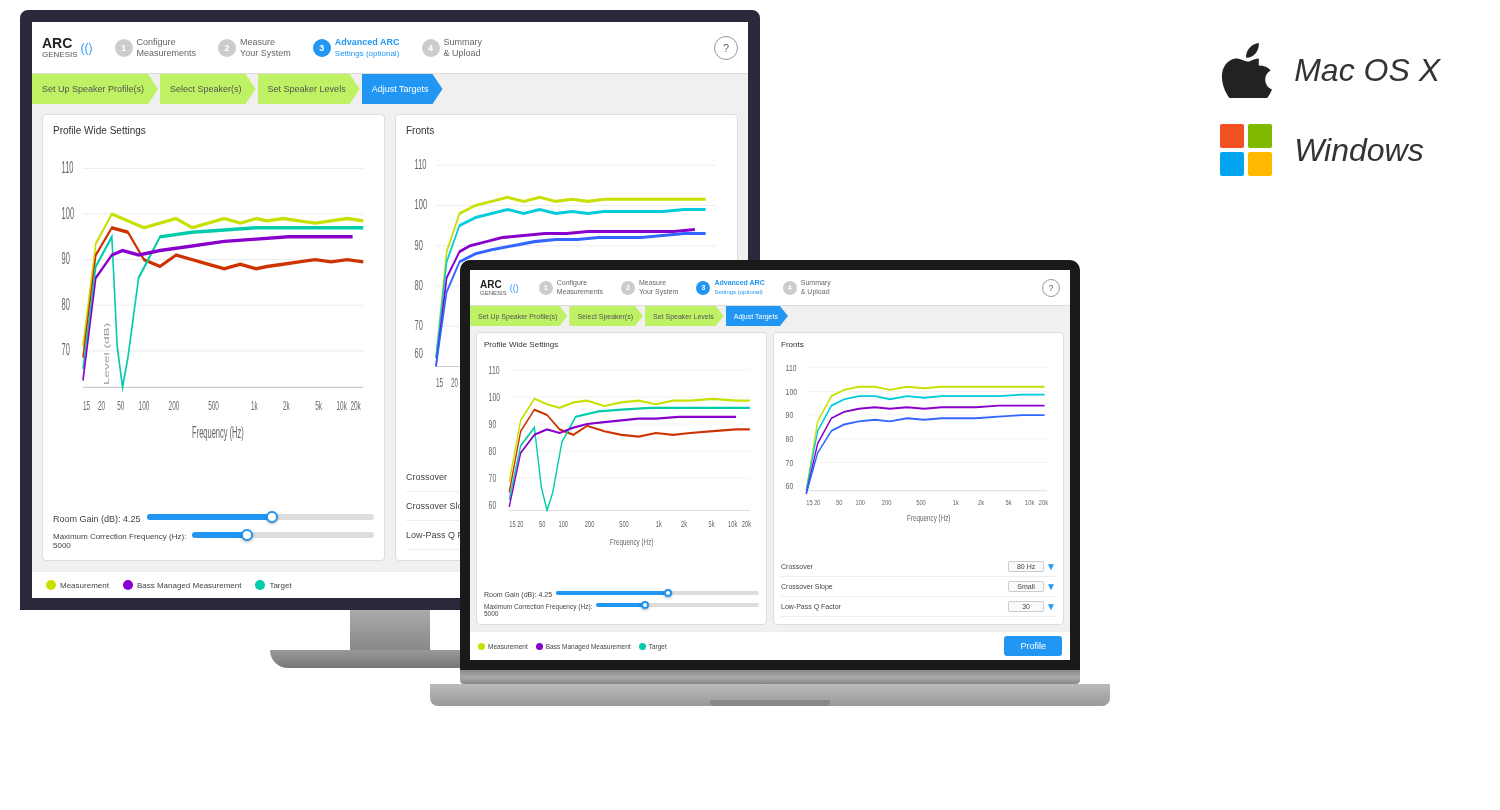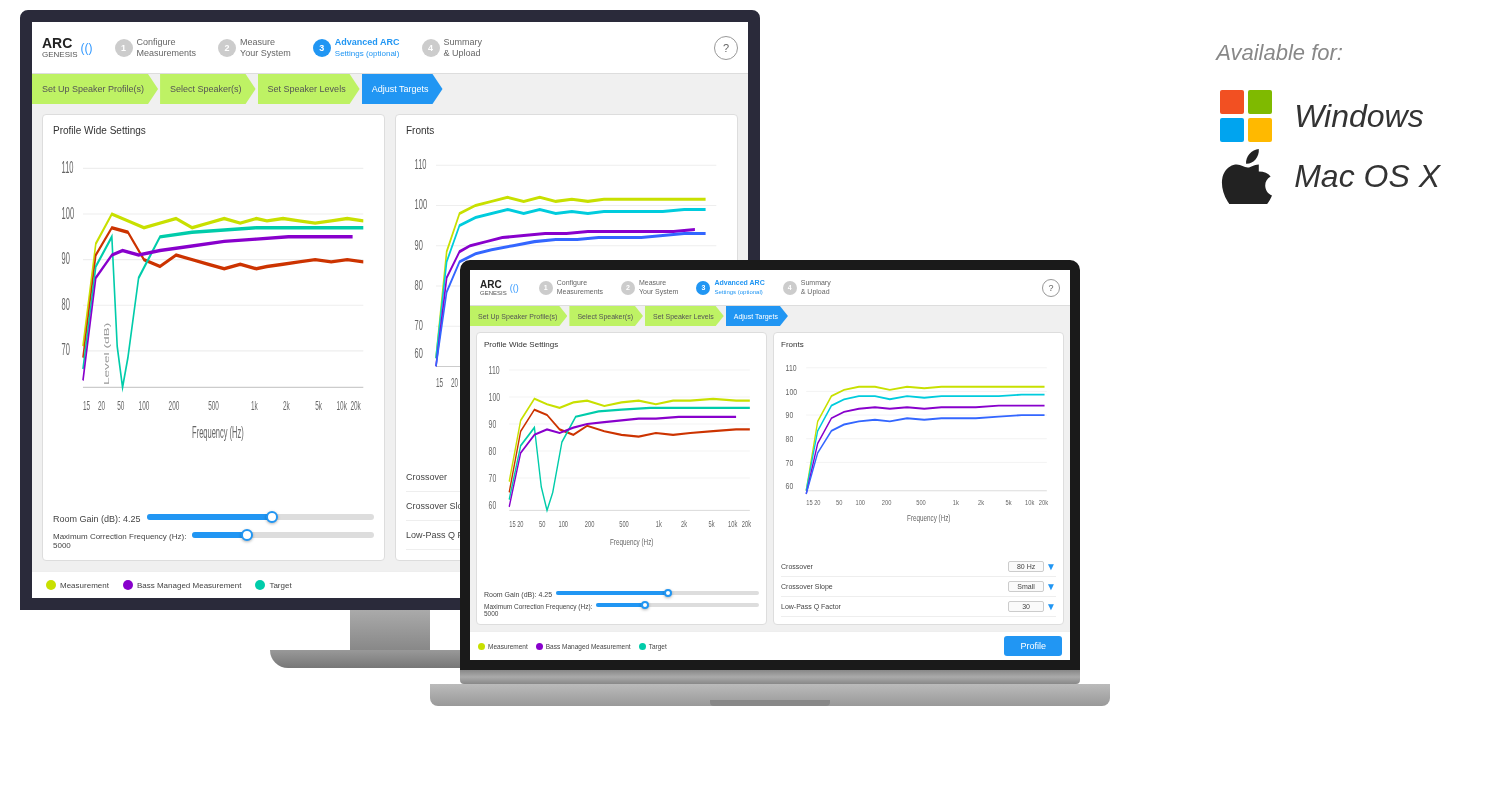--- a/index.html
+++ b/index.html
@@ -424,42 +424,41 @@
       cursor: pointer;
       margin: 6px 8px;
       align-self: flex-end;
     }
   </style>
 </head>
 <body>
 
 <div class="available-section">
   <div>
-    <div class="available-title">Available for:</div>
+
+    <div class="platform-item">
+      <div class="platform-icon">
+        <svg width="55" height="55" viewBox="0 0 55 55">
+          <path d="M36.5 10.5c2.2-2.8 3.7-6.5 3.3-10.5-3.2.1-7.1 2.1-9.4 4.9-2.1 2.4-3.8 6.2-3.3 9.9 3.5.3 7.2-1.8 9.4-4.3z" fill="#222"></path>
+          <path d="M39.8 15.5c-5.2 0-7.4 3.1-11 3.1-3.7 0-6.6-3-11.1-3-4.4 0-9.1 2.7-12.1 7.3-4.3 6.7-3.6 19.3 3.2 29.9 2.6 4 6 8.5 10.5 8.5 4 0 5.3-2.6 9.9-2.6 4.6 0 5.8 2.6 9.9 2.6 4.6 0 8.2-4.9 10.8-8.9 1.5-2.3 2-3.4 3.1-6-8.1-3.1-9.4-14.6-1.4-18.9-2.6-3.2-6.3-4.9-11.8-4.9z" fill="#222"></path>
+        </svg>
+      </div>
+      <div class="platform-label">Mac OS X</div>
+    </div>
 
     <div class="platform-item" style="margin-top:20px;">
       <div class="platform-icon">
         <div class="windows-grid">
           <div class="win-red"></div>
           <div class="win-green"></div>
           <div class="win-blue"></div>
           <div class="win-yellow"></div>
         </div>
       </div>
       <div class="platform-label">Windows</div>
-    </div>
-
-    <div class="platform-item">
-      <div class="platform-icon">
-        <svg width="55" height="55" viewBox="0 0 55 55">
-          <path d="M36.5 10.5c2.2-2.8 3.7-6.5 3.3-10.5-3.2.1-7.1 2.1-9.4 4.9-2.1 2.4-3.8 6.2-3.3 9.9 3.5.3 7.2-1.8 9.4-4.3z" fill="#222"></path>
-          <path d="M39.8 15.5c-5.2 0-7.4 3.1-11 3.1-3.7 0-6.6-3-11.1-3-4.4 0-9.1 2.7-12.1 7.3-4.3 6.7-3.6 19.3 3.2 29.9 2.6 4 6 8.5 10.5 8.5 4 0 5.3-2.6 9.9-2.6 4.6 0 5.8 2.6 9.9 2.6 4.6 0 8.2-4.9 10.8-8.9 1.5-2.3 2-3.4 3.1-6-8.1-3.1-9.4-14.6-1.4-18.9-2.6-3.2-6.3-4.9-11.8-4.9z" fill="#222"></path>
-        </svg>
-      </div>
-      <div class="platform-label">Mac OS X</div>
     </div>
   </div>
 </div>
 
 <div class="monitor-wrapper">
   <div class="monitor-screen">
 
     <div class="app-ui">
 
       <div class="app-nav">

